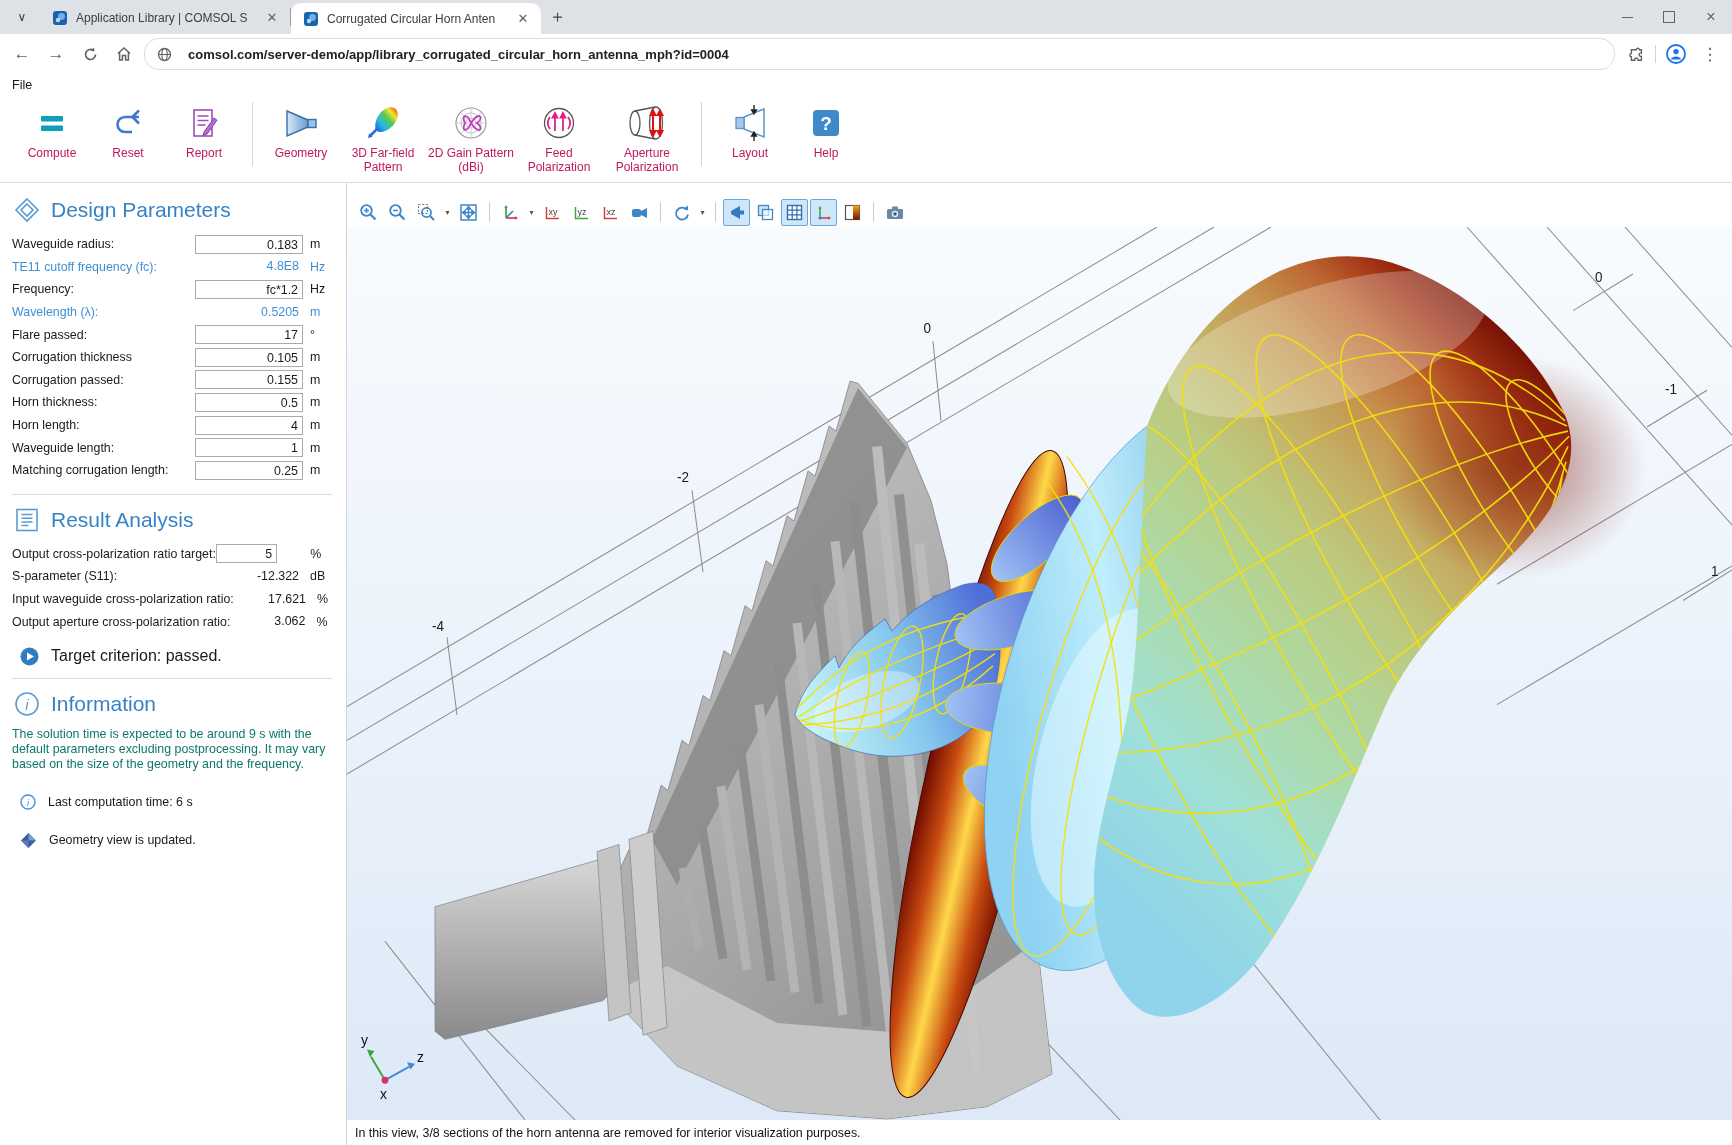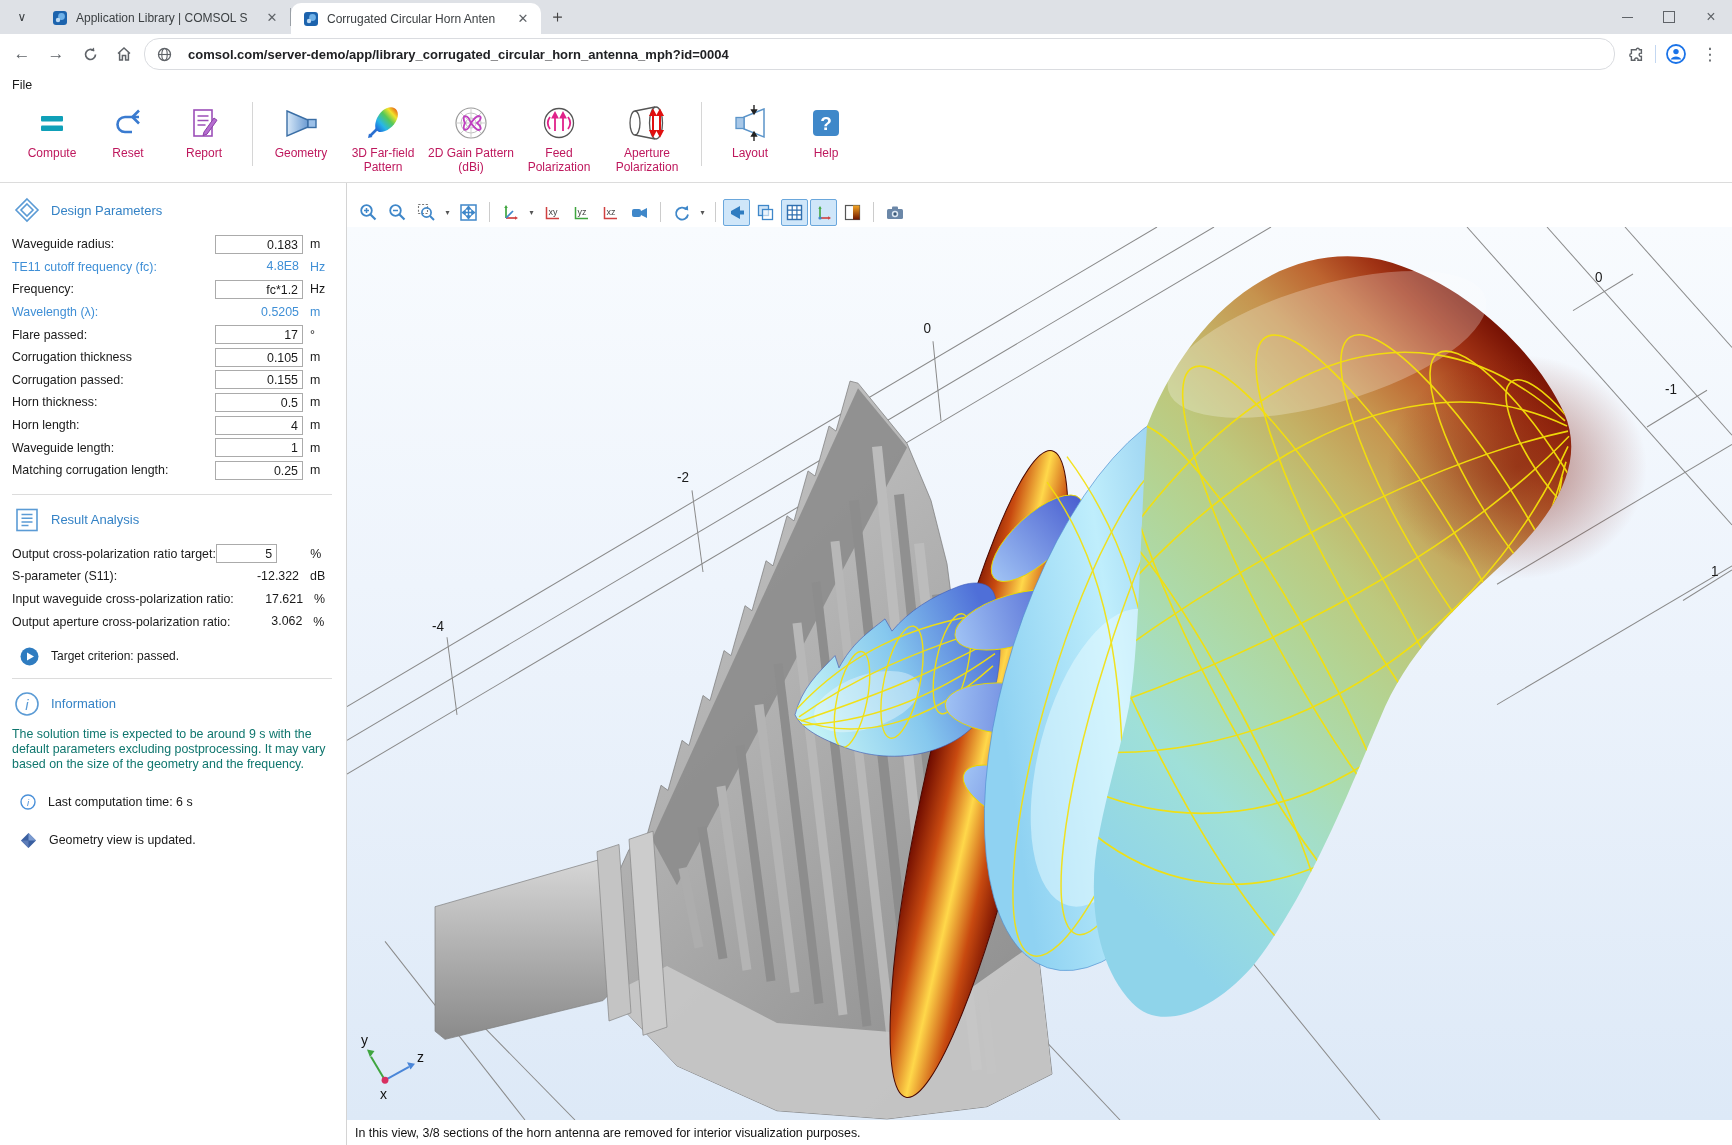--- a/index.html
+++ b/index.html
@@ -26,30 +26,30 @@
   .ribbon{height:86px;background:#fff;border-bottom:1px solid #dcdcdc;display:flex;align-items:flex-start;padding-left:14px;}
   .rbtn{width:88px;height:80px;display:flex;flex-direction:column;align-items:center;padding-top:6px;}
   .rbtn.narrow{width:76px;}
   .rbtn .ric{height:42px;display:flex;align-items:center;justify-content:center;}
   .rbtn .rlb{font-size:12px;color:#be185d;text-align:center;line-height:13.5px;margin-top:3px;}
   .rdiv{width:1px;height:64px;background:#d6d6d6;margin:6px 10px 0 10px;}
   
   .main{display:flex;height:963px;}
   .lpanel{width:347px;box-sizing:border-box;border-right:1px solid #d4d4d4;padding:10px 14px 0 12px;background:#fff;}
   .sect-head{display:flex;align-items:center;gap:11px;margin:4px 0 10px 2px;}
-  .sect-head .stitle{color:#3583c6;font-size:13px;}
+  .sect-head .stitle{color:#3583c6;font-size:21px;}
   .prow{display:flex;align-items:center;height:22.6px;font-size:12.4px;color:#1a1a1a;}
   .plabel{flex:1;white-space:nowrap;}
-  .pval{width:88px;text-align:right;box-sizing:border-box;padding:1px 4px;height:19px;line-height:17px;}
+  .pval{width:108px;text-align:right;box-sizing:border-box;padding:1px 4px;height:19px;line-height:17px;}
   .pval.inbox{border:1px solid #ababab;background:#fff;}
   .pval.narrow{width:62px;margin-right:26px;}
   .punit{width:22px;padding-left:7px;}
   .prow.calc .plabel,.prow.calc .pval,.prow.calc .punit{color:#3f8fd6;}
   .panel-hr{border:none;border-top:1px solid #dcdcdc;margin:12px 0;}
-  .statusline{display:flex;align-items:center;gap:12px;margin:14px 0 2px 8px;font-size:12px;color:#1a1a1a;}
+  .statusline{display:flex;align-items:center;gap:12px;margin:14px 0 2px 8px;font-size:16px;color:#1a1a1a;}
   .info-para{font-size:12.4px;color:#0f766e;line-height:15px;margin:2px 0 0 0;}
   .info-item{display:flex;align-items:center;gap:12px;margin-top:22px;margin-left:8px;font-size:12.4px;color:#1a1a1a;}
   
   .rpane{flex:1;display:flex;flex-direction:column;background:#fff;}
   .gtoolbar{height:30px;margin-top:14px;display:flex;align-items:center;padding-left:8px;gap:2px;}
   .gbtn{width:25px;height:25px;display:flex;align-items:center;justify-content:center;border:1px solid transparent;border-radius:2px;}
   .gbtn.on{background:#cfe6f9;border-color:#6aa7dc;}
   .gdrop{width:11px;font-size:8px;color:#555;text-align:center;}
   .gsep{width:1px;height:20px;background:#cccccc;margin:0 5px;}
   .scene{flex:1;position:relative;background:linear-gradient(180deg,#f8fbfe 0%,#eef4fc 40%,#dde9f7 100%);}

